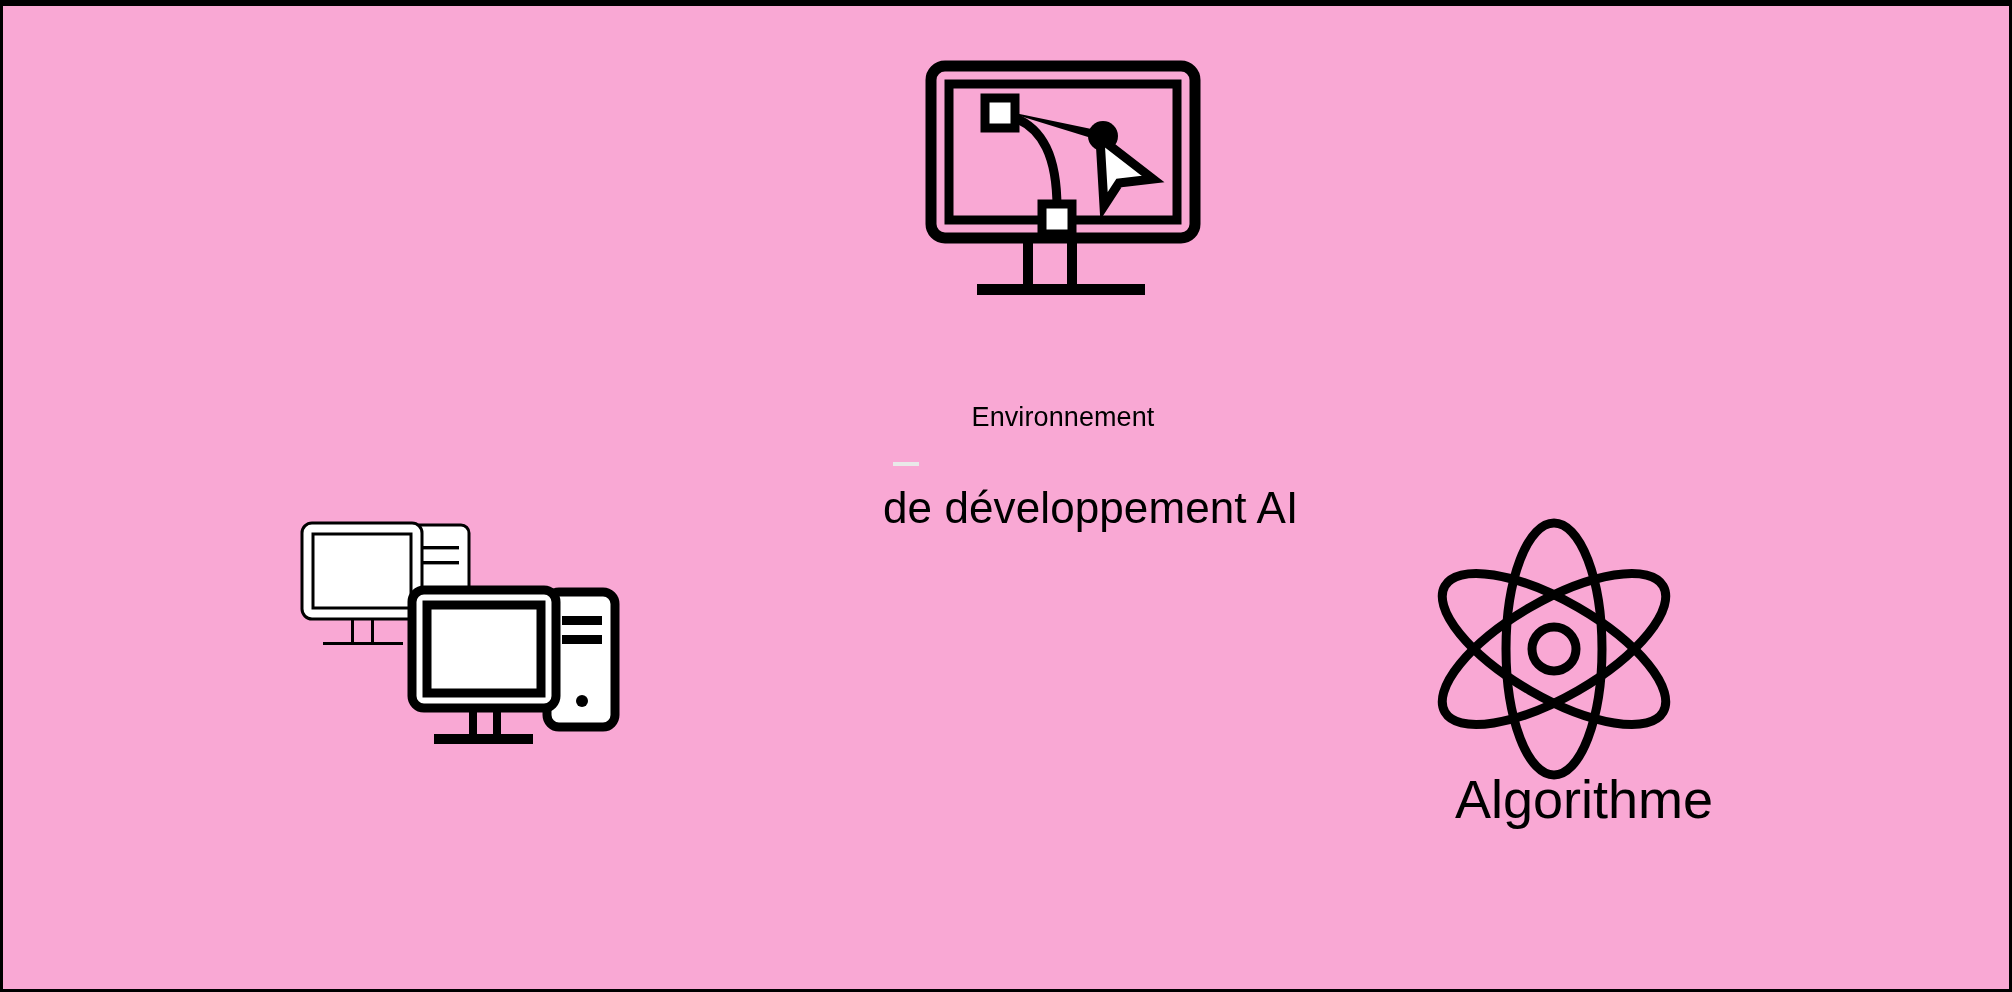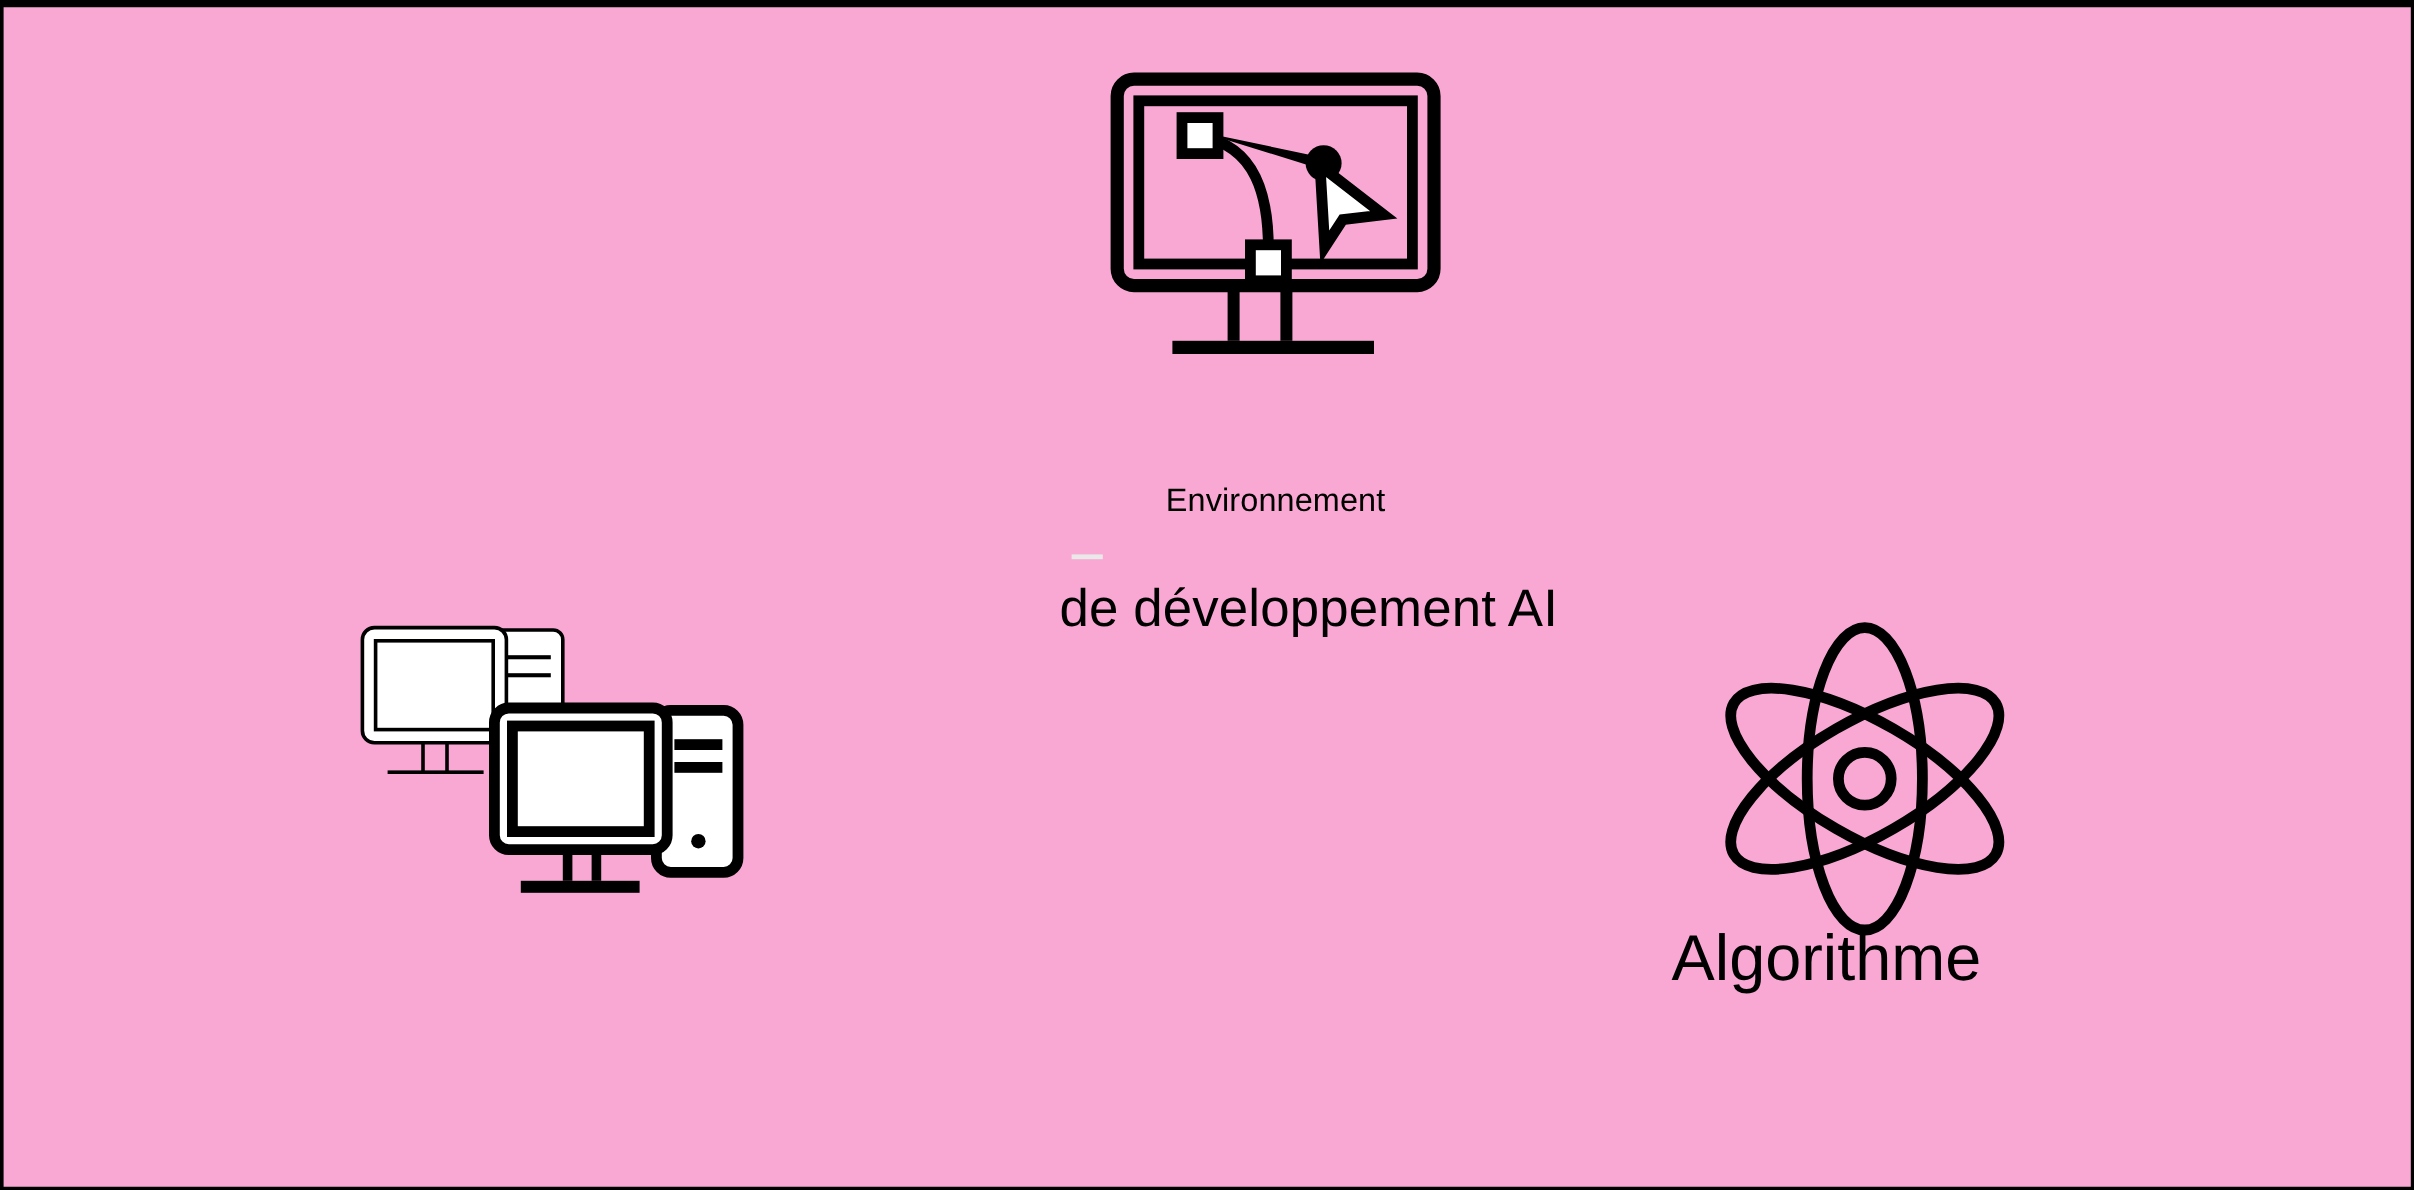--- a/index.html
+++ b/index.html
@@ -115,21 +115,21 @@
     left: 42px;
     top: 0px;
     width: 238px;
     height: 262px;
   }
   #right-label {
     position: absolute;
     left: 0px;
     top: 250px;
     width: 320px;
-    text-align: left;
+    text-align: right;
     font-size: 54px;
     color: #000000;
     white-space: nowrap;
   }
 </style>
 </head>
 <body>
 
 <div id="slide" class="canvas">
 

